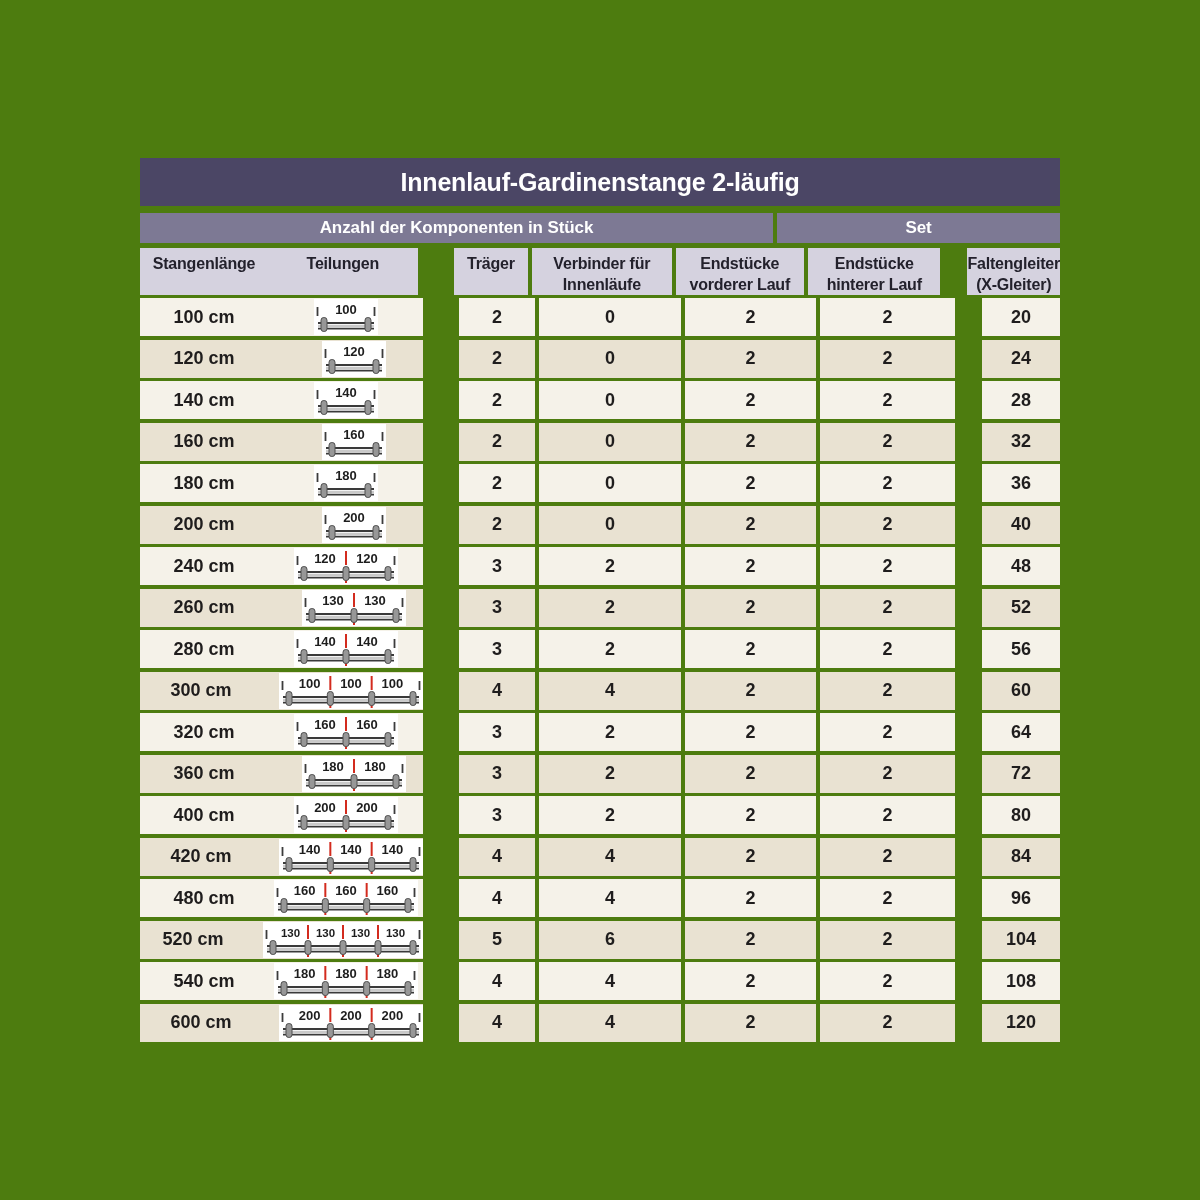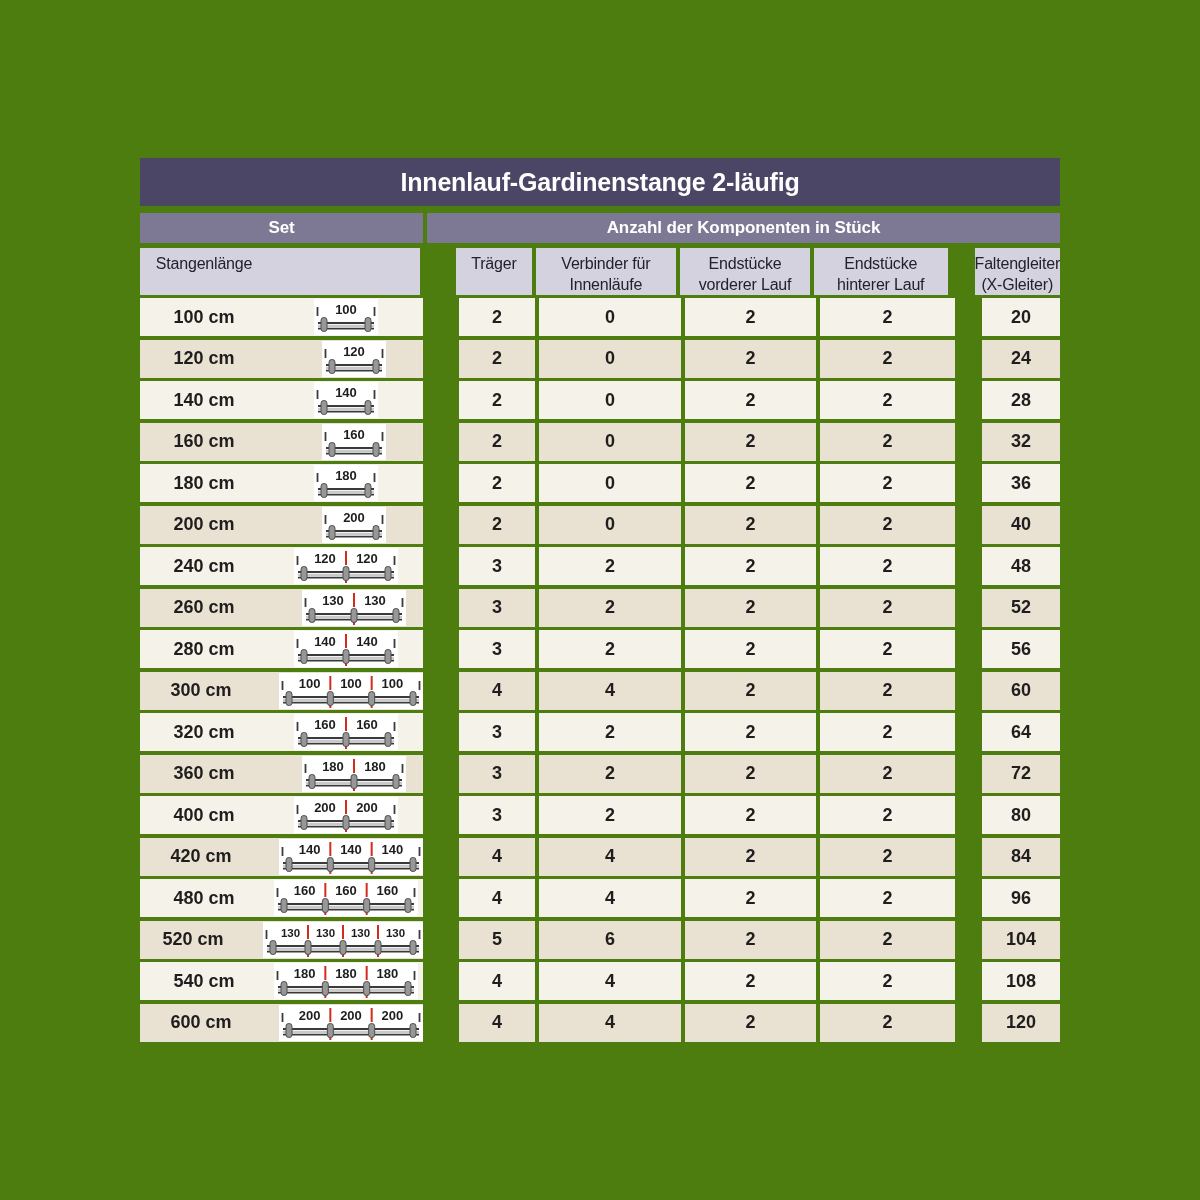--- a/index.html
+++ b/index.html
@@ -10,21 +10,21 @@
   .title-bar{height:48px;background:var(--title-bg);color:#ffffff;font-size:25px;font-weight:bold;
              display:flex;align-items:center;justify-content:center;margin-bottom:7px;letter-spacing:-0.2px;}
 
   .group-row{display:flex;gap:4px;margin-bottom:5px;height:30px;}
   .group-cell{background:var(--group-bg);color:#ffffff;font-size:17px;font-weight:bold;
               display:flex;align-items:center;justify-content:center;letter-spacing:-0.1px;}
   .grp-set{width:283px;}
   .grp-anzahl{flex:1;}
 
   .header-row{display:flex;gap:4px;margin-bottom:3px;height:47px;}
-  .hdr{background:var(--header-bg);color:#23212c;font-size:16px;font-weight:normal;line-height:21px;
+  .hdr{background:var(--header-bg);color:#23212c;font-size:16px;font-weight:bold;line-height:21px;
        text-align:center;padding-top:5px;box-sizing:border-box;letter-spacing:-0.2px;}
   .hdr-set{width:283px;display:flex;padding-top:5px;}
   .hdr-set .sub1{width:128px;text-align:center;}
   .hdr-set .sub2{flex:1;text-align:center;}
 
   .w-traeger{width:76px;margin-left:32px;}
   .w-verbinder{width:142px;}
   .w-endv{width:131px;}
   .w-endh{width:135px;}
   .w-gleiter{flex:1;margin-left:23px;}
@@ -43,27 +43,28 @@
 </style>
 </head>
 <body>
 
 <div class="page">
   <div class="spec-table">
 
     <div class="title-bar">Innenlauf-Gardinenstange 2-läufig</div>
 
     <div class="group-row">
+      <div class="group-cell grp-anzahl">Anzahl der Komponenten in Stück</div>
       <div class="group-cell grp-set">Set</div>
-      <div class="group-cell grp-anzahl">Anzahl der Komponenten in Stück</div>
     </div>
 
     <div class="header-row">
       <div class="hdr hdr-set">
         <div class="sub1">Stangenlänge</div>
+        <div class="sub2">Teilungen</div>
       </div>
       <div class="hdr w-traeger">
         <div>Träger</div>
         <div></div>
       </div>
       <div class="hdr w-verbinder">
         <div>Verbinder für</div>
         <div>Innenläufe</div>
       </div>
       <div class="hdr w-endv">

